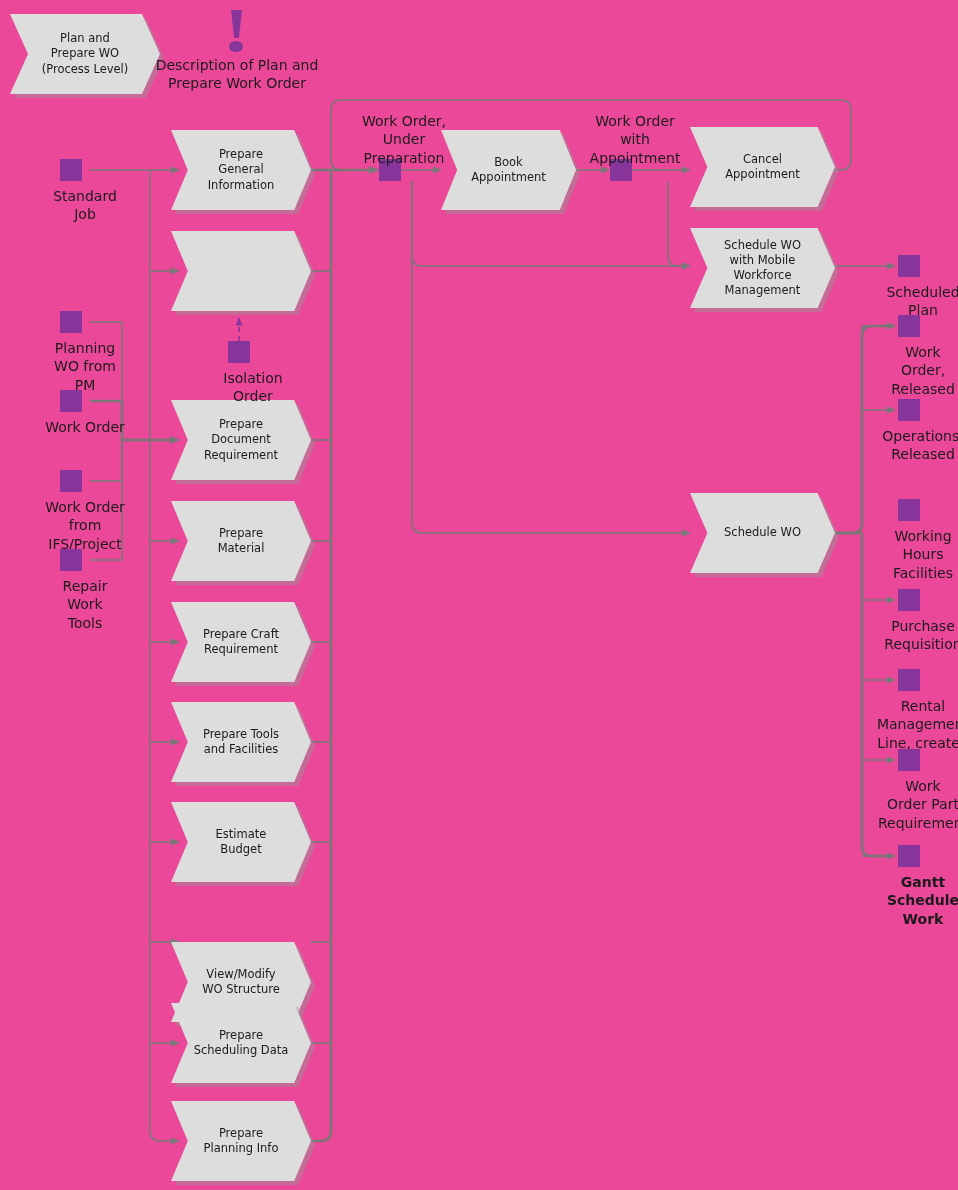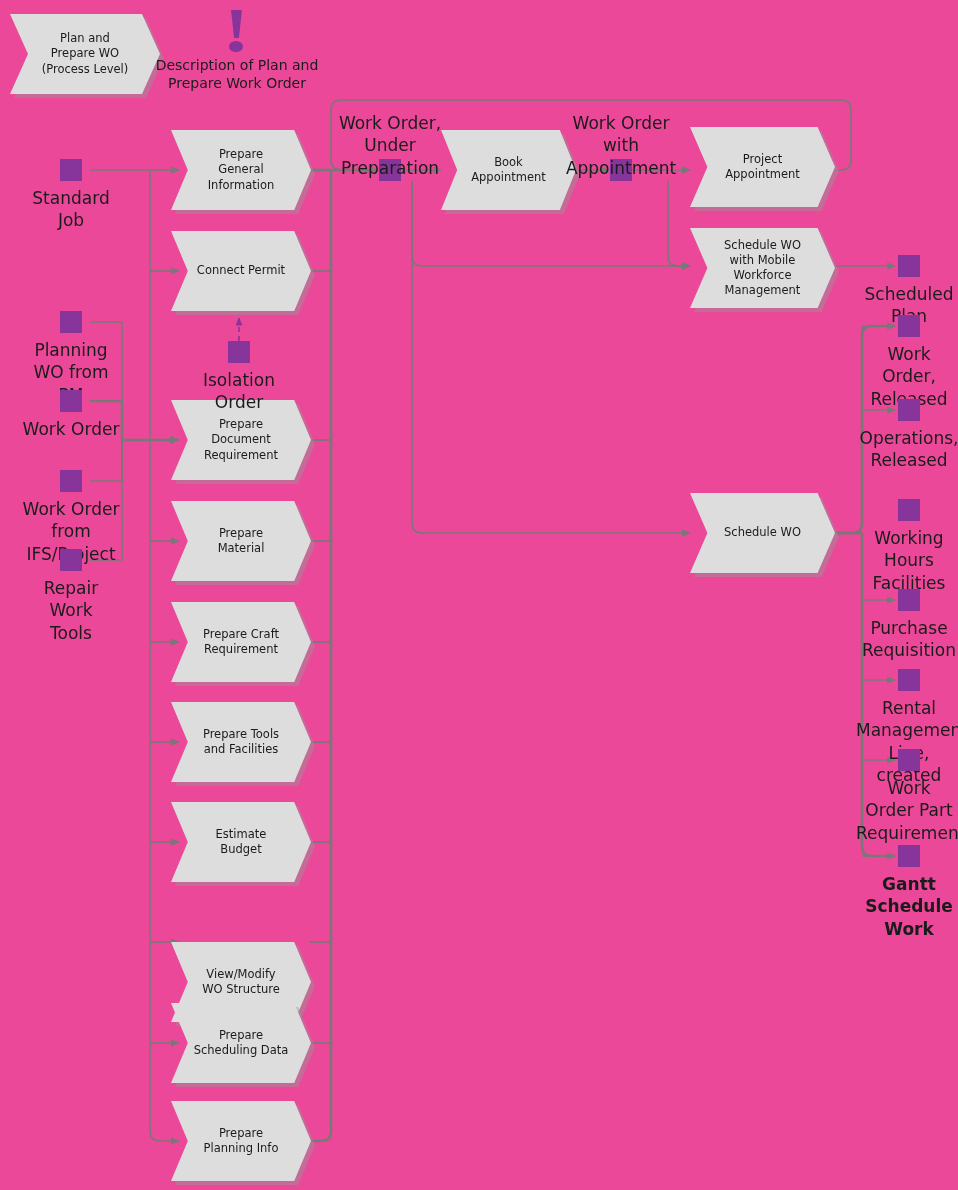--- a/index.html
+++ b/index.html
@@ -27,22 +27,22 @@
     display:flex;align-items:center;justify-content:center;
     text-align:center;font-size:11.5px;color:#1b1b1b;line-height:1.32;
     white-space:pre-line;
   }
 
   
   .sq{position:absolute;width:22px;height:22px;background:#87359b;}
   .sq::after{content:"";position:absolute;left:4px;top:4px;width:22px;height:22px;
              background:rgba(150,150,150,.40);z-index:-1;}
   .sqwrap{position:absolute;}
-  .sqlbl{position:absolute;text-align:center;font-size:17px;color:#1b1b1b;
-          line-height:1.32;white-space:pre-line;}
+  .sqlbl{position:absolute;text-align:center;font-size:14px;color:#1b1b1b;
+          line-height:1.32;white-space:pre-line;margin-left:14px;}
 
   
   .excl{position:absolute;}
   .excl .bar{position:absolute;left:5px;top:0;width:11px;height:28px;background:#87359b;
              -webkit-clip-path:polygon(0 0,100% 0,72% 100%,28% 100%);
              clip-path:polygon(0 0,100% 0,72% 100%,28% 100%);}
   .excl .dot{position:absolute;left:3px;top:31px;width:14px;height:11px;border-radius:50%;
              background:#87359b;}
   .caption{position:absolute;text-align:center;font-size:14px;color:#1b1b1b;
            line-height:1.32;white-space:pre-line;}
@@ -181,21 +181,20 @@
   <div class="proc" style="left:171px;top:130px;width:140px;height:80px;">
     <div class="shadow"></div>
     <div class="body"></div>
     <div class="lbl">Prepare
 General
 Information</div>
   </div>
   <div class="proc" style="left:171px;top:231px;width:140px;height:80px;">
     <div class="shadow"></div>
     <div class="body"></div>
-    <div class="lbl">Connect Permit</div>
   </div>
   <div class="proc" style="left:171px;top:400px;width:140px;height:80px;">
     <div class="shadow"></div>
     <div class="body"></div>
     <div class="lbl">Prepare
 Document
 Requirement</div>
   </div>
   <div class="proc" style="left:171px;top:501px;width:140px;height:80px;">
     <div class="shadow"></div>
@@ -263,21 +262,21 @@
   <div class="sqwrap" style="left:610px;top:159px;">
     <div class="sq"></div>
     <div class="sqlbl" style="left:-49px;top:-47px;width:120px;">Work Order
 with
 Appointment</div>
   </div>
 
   <div class="proc" style="left:690px;top:127px;width:145px;height:80px;">
     <div class="shadow"></div>
     <div class="body"></div>
-    <div class="lbl">Project
+    <div class="lbl">Cancel
 Appointment</div>
   </div>
 
   <div class="proc" style="left:690px;top:228px;width:145px;height:80px;">
     <div class="shadow"></div>
     <div class="body"></div>
     <div class="lbl">Schedule WO
 with Mobile
 Workforce
 Management</div>

